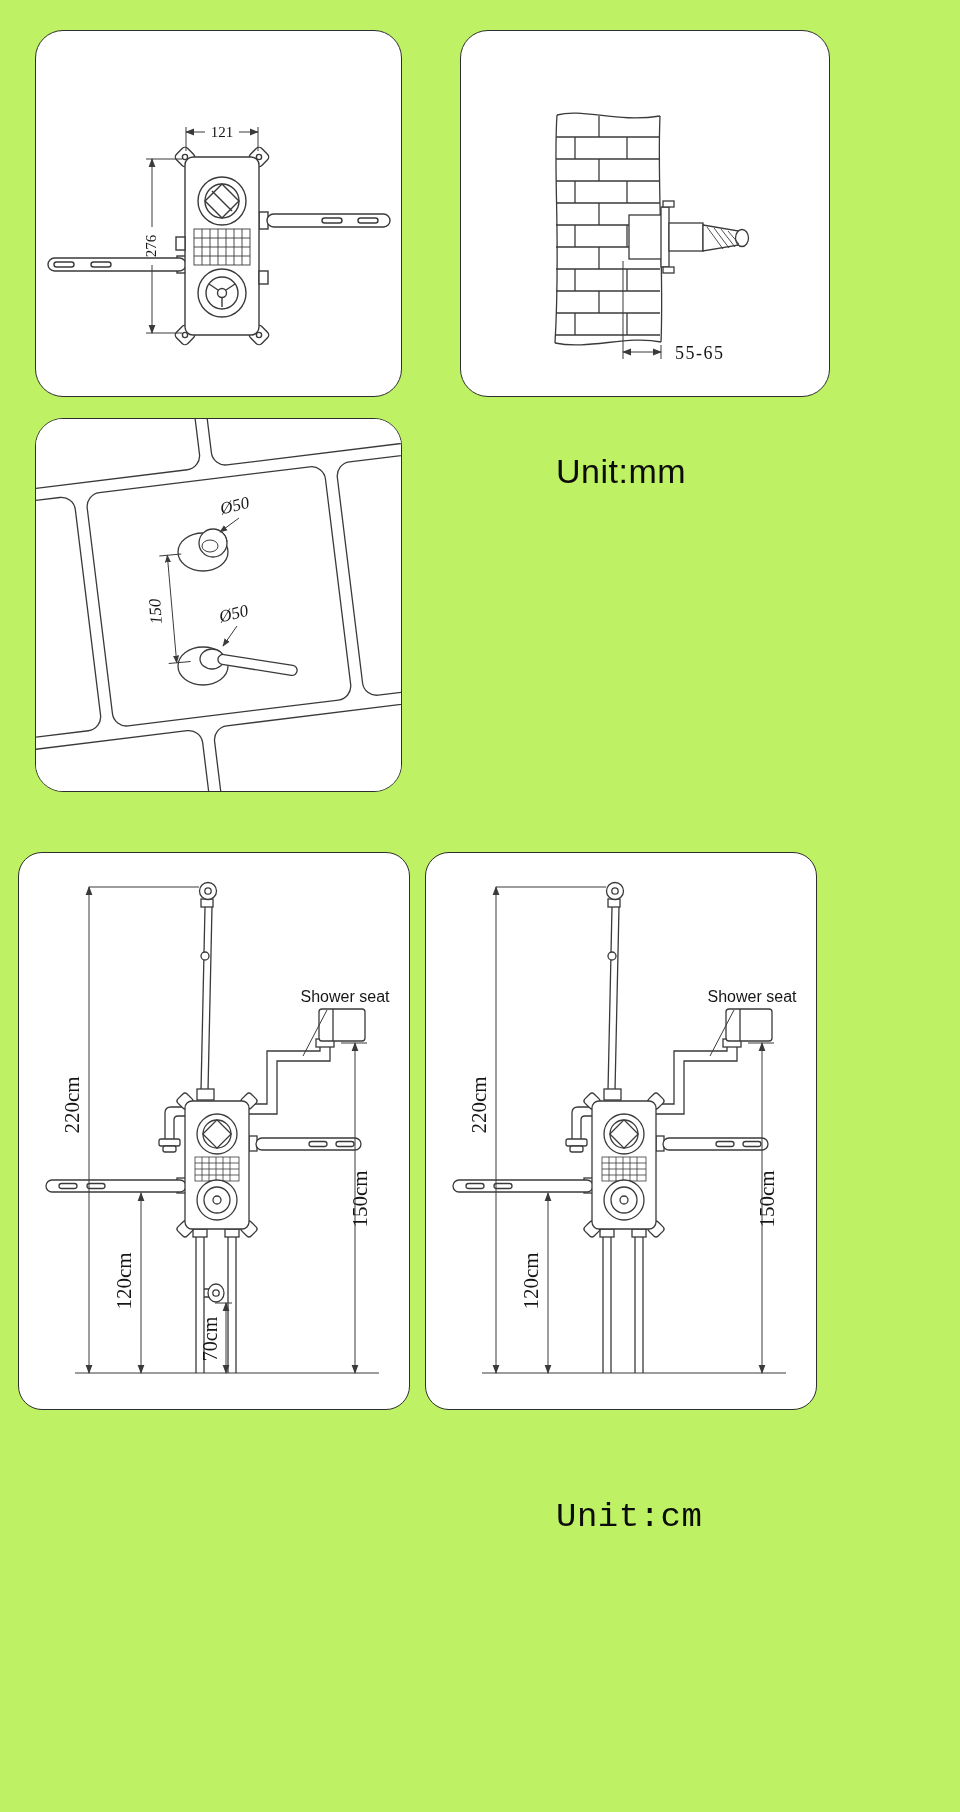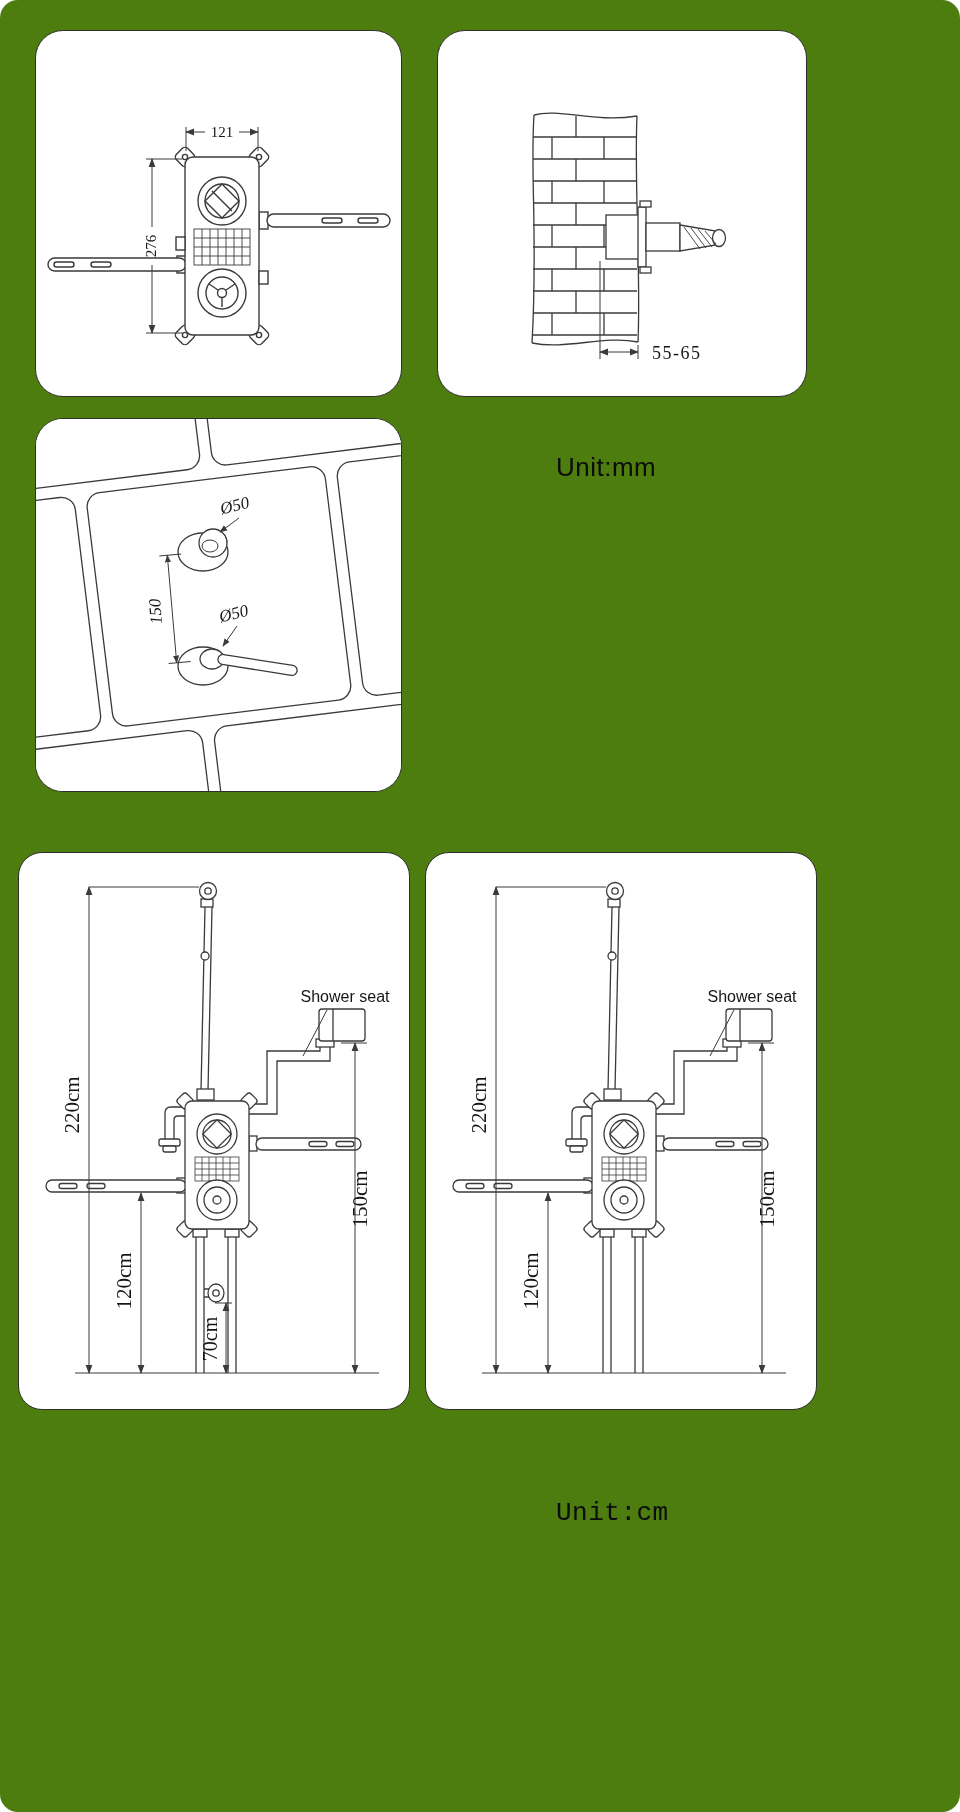--- a/index.html
+++ b/index.html
@@ -1,23 +1,23 @@
 <!DOCTYPE html>
 <html><head>
 <meta charset="utf-8">
 <style>
   html,body{margin:0;padding:0;background:#fff;}
-  .page{position:relative;width:960px;height:1812px;background:#4d7c0f;font-family:"Liberation Sans",sans-serif;overflow:hidden;border-radius:18px;}
+  .page{position:relative;width:960px;height:1812px;background:#bef264;font-family:"Liberation Sans",sans-serif;overflow:hidden;}
   .panel{position:absolute;border:1.8px solid #2e2e2e;border-radius:28px;background:#fff;overflow:hidden;}
   #panel-front{left:35px;top:30px;width:365px;height:365px;}
-  #panel-side{left:437px;top:30px;width:368px;height:365px;}
+  #panel-side{left:460px;top:30px;width:368px;height:365px;}
   #panel-trim{left:35px;top:418px;width:365px;height:372px;}
   #panel-install-left{left:18px;top:852px;width:390px;height:556px;border-radius:24px;}
   #panel-install-right{left:425px;top:852px;width:390px;height:556px;border-radius:24px;}
-  .unit{position:absolute;font-size:26px;color:#0c0c0c;letter-spacing:0.5px;}
+  .unit{position:absolute;font-size:34px;color:#0c0c0c;letter-spacing:0.5px;}
   #unit-mm{left:556px;top:452px;}
   #unit-cm{left:556px;top:1498px;font-family:Liberation Mono, monospace;}
   svg{display:block;}
   svg text{fill:#161616;}
   .dim{font-family:"Liberation Serif",serif;}
   .dim-i{font-family:"Liberation Serif",serif;font-style:italic;}
   .seatlbl{font-family:"Liberation Sans",sans-serif;}
 </style>
 </head>
 <body>

